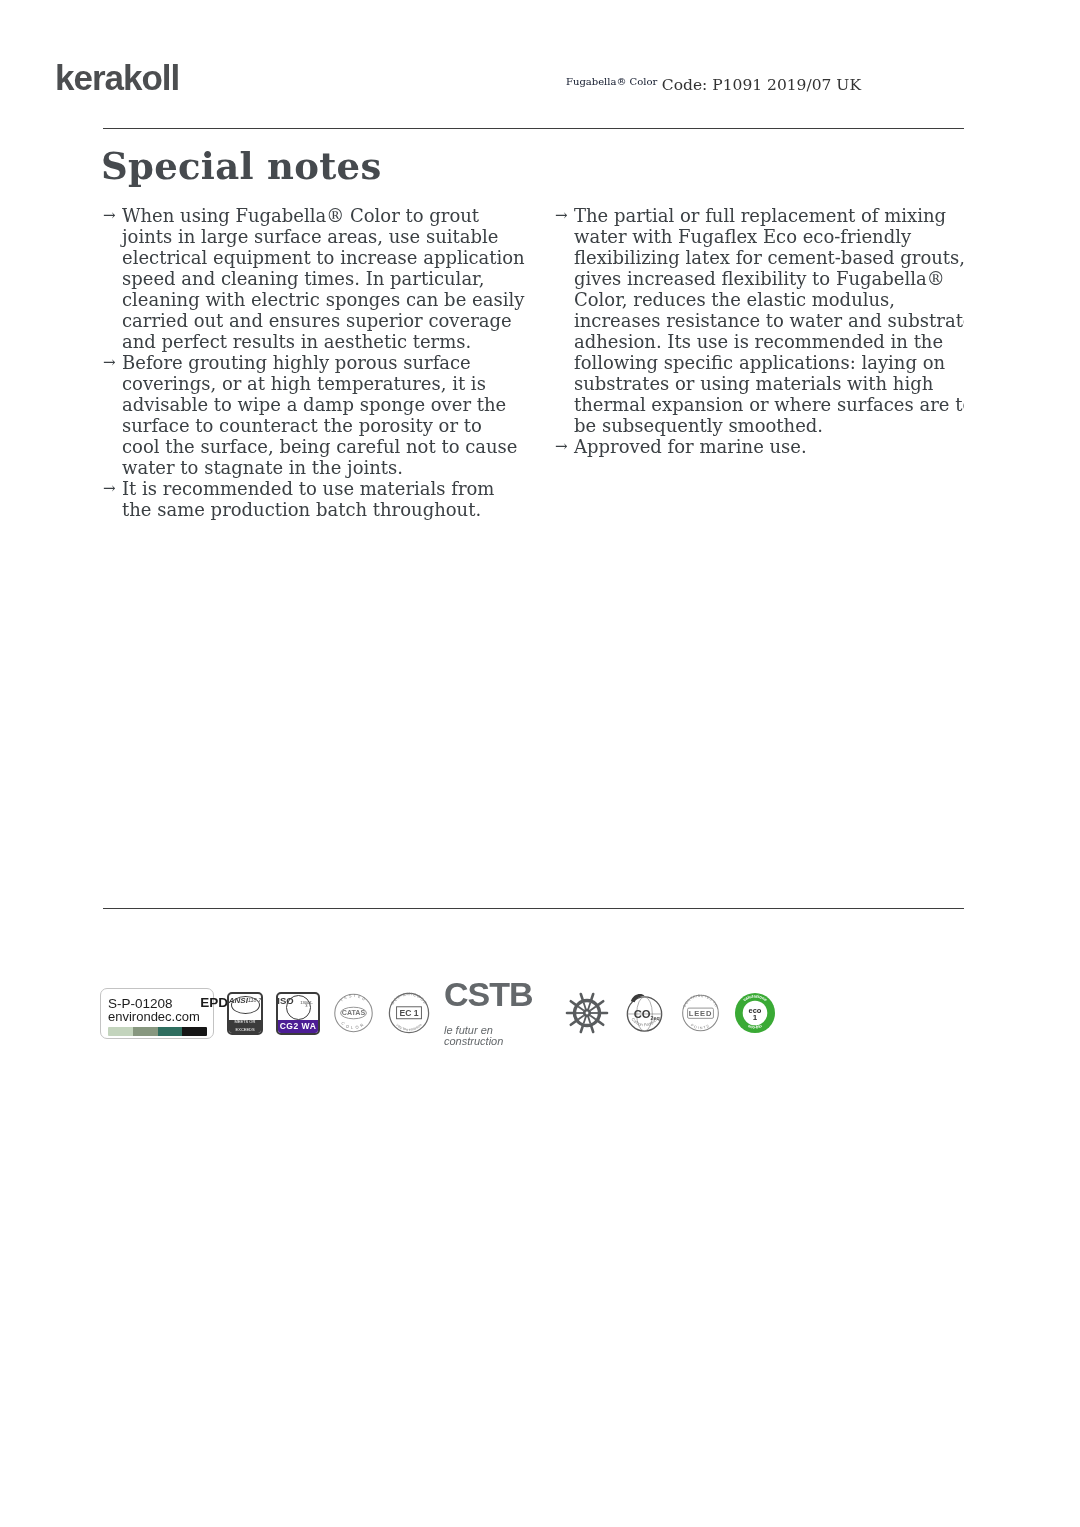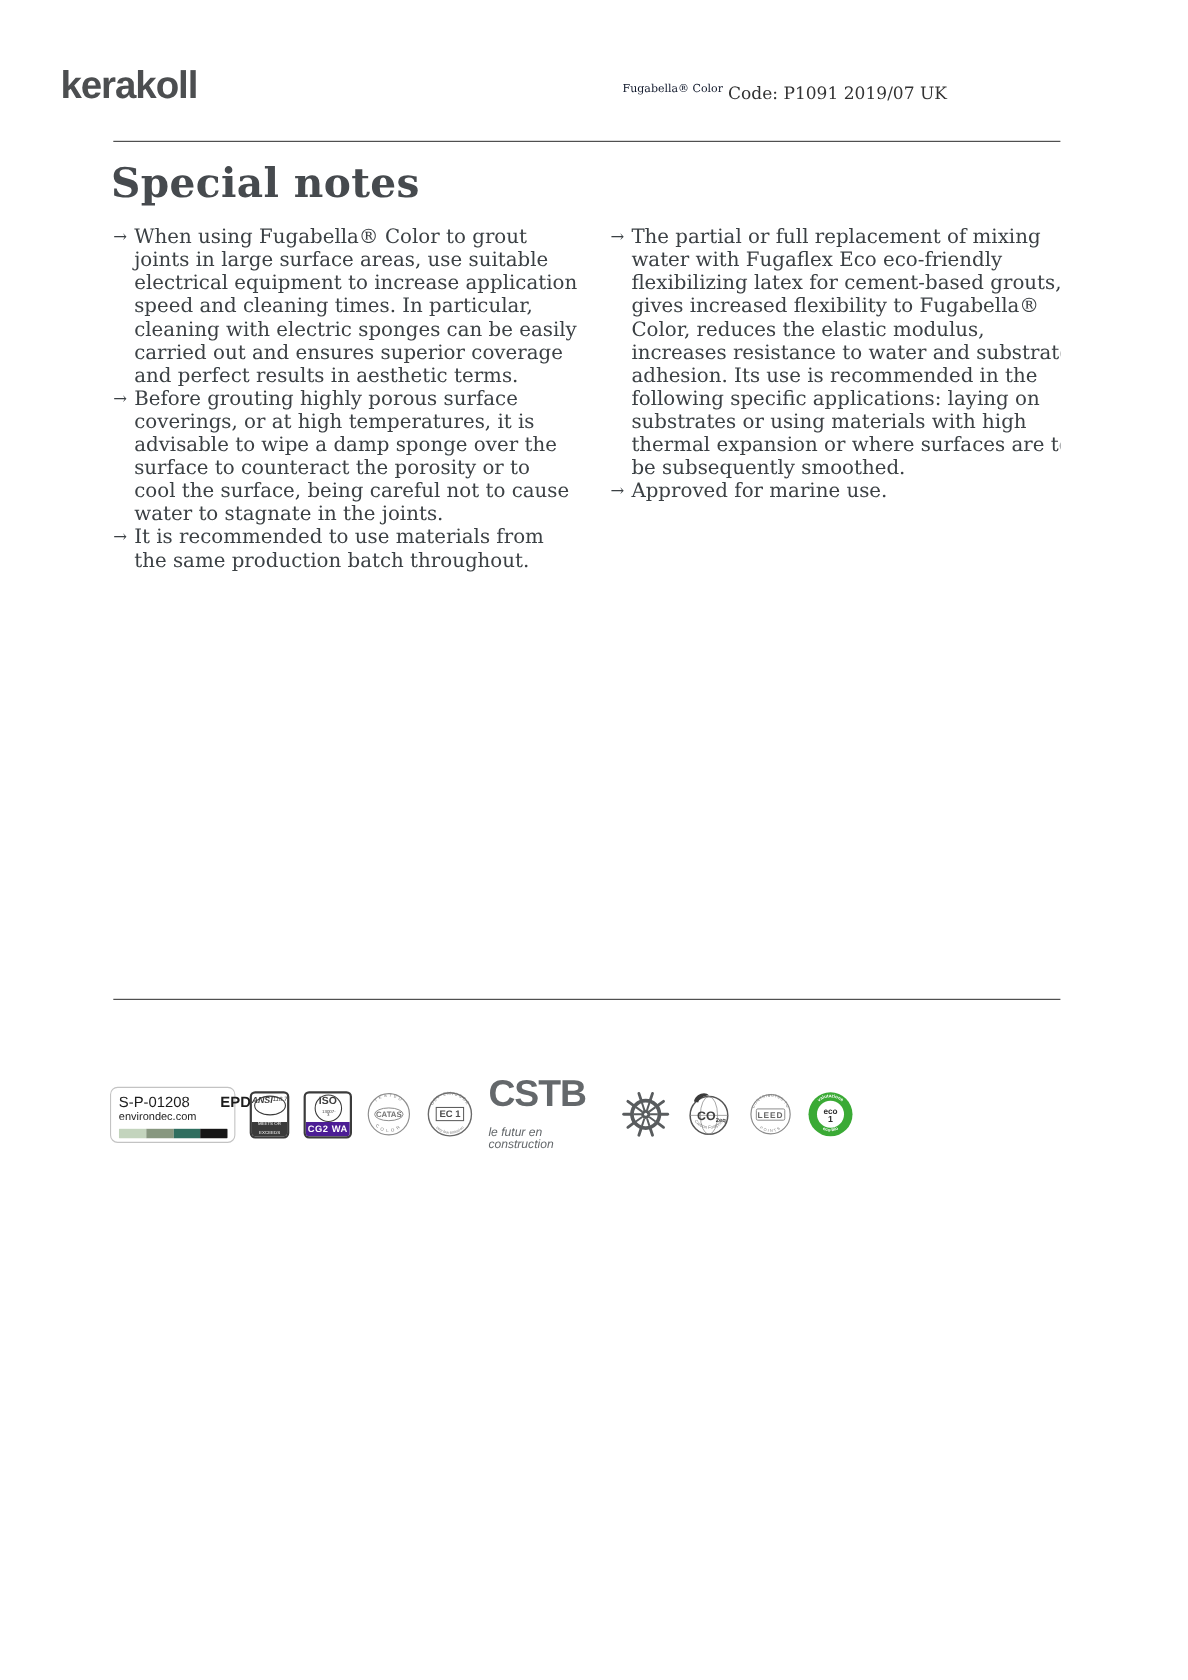--- a/index.html
+++ b/index.html
@@ -41,21 +41,21 @@
     display:flex; align-items:center; gap:13px;
     font-family:"Liberation Sans","DejaVu Sans",sans-serif;
   }
   .badge-epd {
     width:114px; height:51px; border:1px solid #c3c3c3; border-radius:7px;
     padding:3px 6px 4px 7px; background:#fff; color:#1c1c1c;
   }
   .badge-epd .l1 { font-size:13.5px; line-height:15px; white-space:nowrap; }
   .badge-epd .l1 b { font-weight:bold;margin-left:24px; }
   .badge-epd .l1 sup { font-size:7px; color:#888; }
-  .badge-epd .l2 { font-size:10px; line-height:14px; }
+  .badge-epd .l2 { font-size:13px; line-height:14px; }
   .badge-epd .strip { display:flex; height:9px; margin-top:3px; border-radius:1px; overflow:hidden; }
   .badge-epd .strip span { flex:1; }
   .sq-badge {
     position:relative; border:2px solid #3b3b3b; border-radius:5px;
     background:#fff; overflow:hidden; color:#3b3b3b; text-align:center;
   }
   .badge-ansi { width:36px; height:43px; }
   .badge-ansi .oval {
     width:29px; height:18px; margin:2px auto 0; border:1.5px solid #3b3b3b;
     border-radius:50%; display:flex; flex-direction:row; justify-content:center;
@@ -63,21 +63,21 @@
   .badge-ansi .oval .nm { font-size:8px; font-weight:bold; font-style:italic; line-height:8px; }
   .badge-ansi .oval .no { font-size:5.5px; font-style:italic; line-height:6px; }
   .badge-ansi .foot {
     position:absolute; bottom:0; left:0; right:0; height:13px; background:#3b3b3b;
     color:#fff; display:flex; flex-direction:column; align-items:center; justify-content:center;
   }
   .badge-ansi .foot span { font-size:8px; line-height:8px; transform:scale(0.5); white-space:nowrap; }
   .badge-iso { width:44px; height:43px; }
   .badge-iso .circ {
     width:25px; height:25px; margin:1px auto 0; border:1.5px solid #3b3b3b; border-radius:50%;
-    display:flex; flex-direction:column; justify-content:center;
+    display:flex; flex-direction:row; justify-content:center;
   }
   .badge-iso .circ .nm { font-size:9.5px; font-weight:bold; line-height:9px; }
   .badge-iso .circ .no { font-size:8px; line-height:6px; transform:scale(0.5); }
   .badge-iso .foot {
     position:absolute; bottom:0; left:0; right:0; height:13px; background:#4c1d95;
     color:#fff; font-weight:bold; font-size:8.5px; line-height:13px; letter-spacing:0.5px;
   }
   .cstb { width:108px; color:#64686b; line-height:1; }
   .cstb .nm {
     font-weight:bold; font-size:34px; letter-spacing:-1px; line-height:30px;

